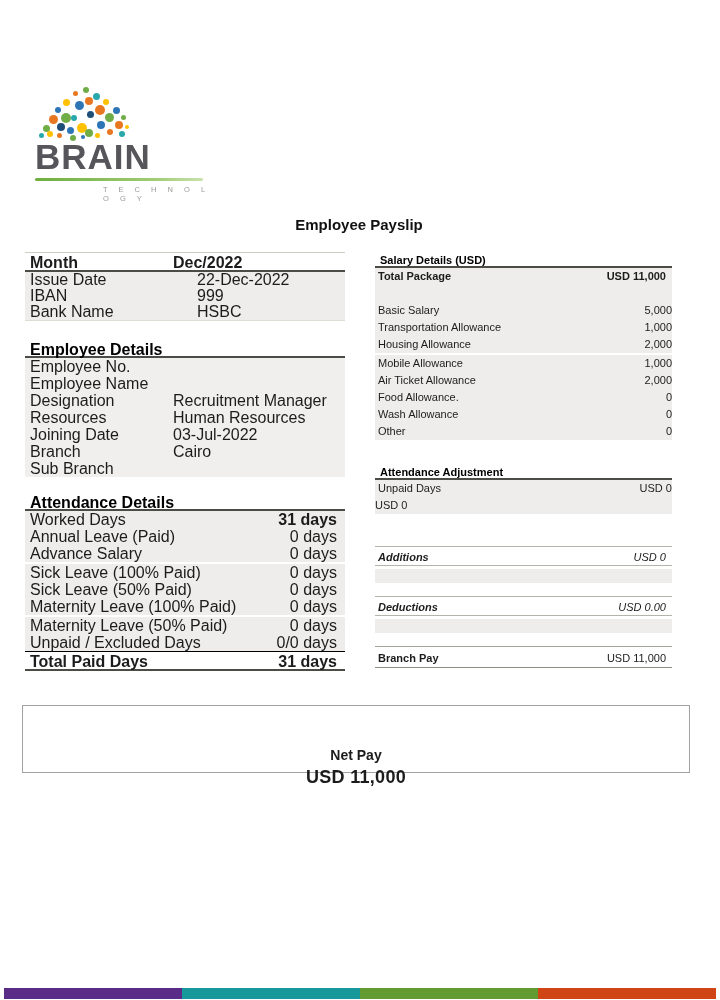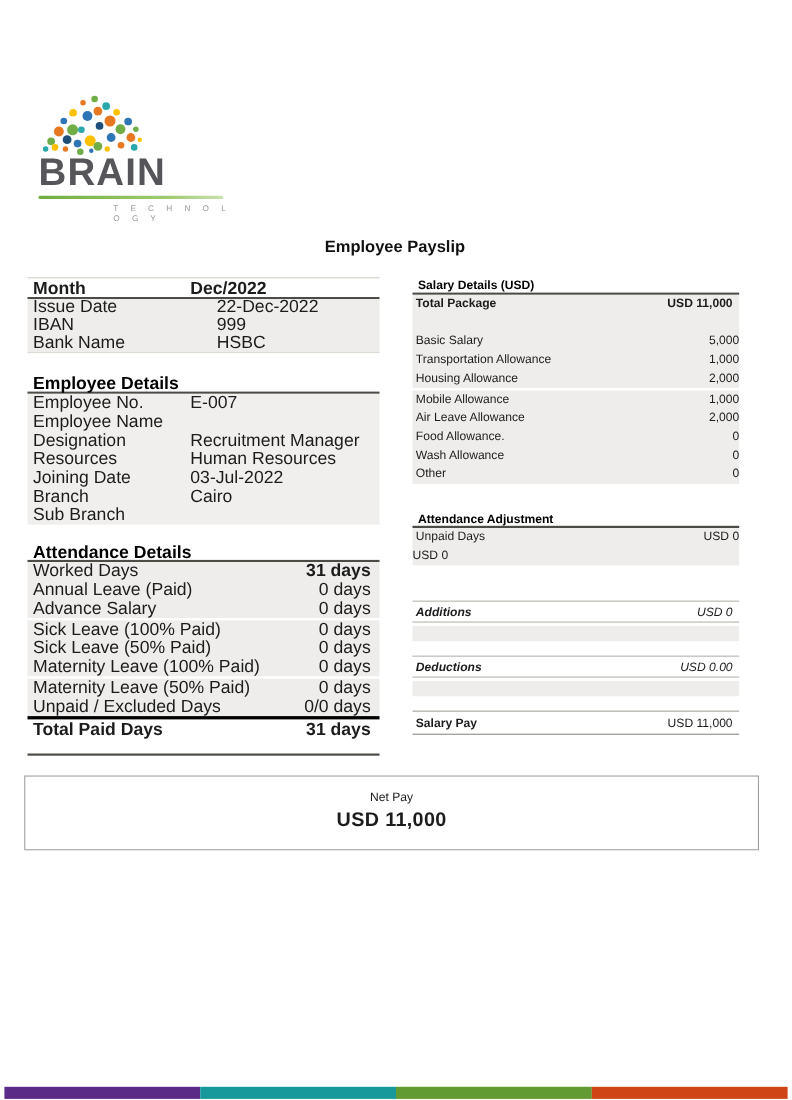--- a/index.html
+++ b/index.html
@@ -39,22 +39,22 @@
   .month-table { border-top:1px solid #cfccc2; }
   .month-table .head { display:flex; height:19px; line-height:19px; font-weight:700;
                        border-bottom:2px solid #4c4c46; }
   .month-table .head .lbl { flex:0 0 148px; padding-left:5px; }
   .month-table .body { background:#eeedeb; border-bottom:1px solid #dedcd4; }
   .month-table .body .row { height:16px; line-height:16px;gap:24px; }
 
   .block { background:#f0efed; }
   .gap2 { height:2px; background:#fff; }
 
-  .att-total { display:flex; height:36px; line-height:20px; font-weight:700;
-               border-top:3px solid #000000; border-bottom:2px solid #4c4c46; }
+  .att-total { display:flex; height:20px; line-height:20px; font-weight:700;
+               border-top:1px solid #000000; border-bottom:2px solid #4c4c46; }
   .att-total .lbl { flex:0 0 148px; padding-left:5px; }
   .att-total .val { flex:1; text-align:right; padding-right:8px; }
 
   
   .tp-row { display:flex; height:17px; line-height:17px; font-weight:700; }
   .tp-row .lbl { flex:1; padding-left:3px; }
   .tp-row .val { text-align:right; padding-right:6px; }
   .r-row { display:flex; height:17px; line-height:17px; }
   .r-row .lbl { flex:1; padding-left:3px; }
   .r-row .val { text-align:right; padding-right:0; }
@@ -67,21 +67,21 @@
   .sum-shade { height:14px; background:#eeedeb; margin-top:3px; }
 
   .gross-row { display:flex; height:22px; line-height:22px;
                border-top:1px solid #a5a39a; border-bottom:1px solid #8f8d85; }
   .gross-row .lbl { flex:1; padding-left:3px; font-weight:700; }
   .gross-row .val { text-align:right; padding-right:6px; }
 
   
   .netpay { position:absolute; left:22px; top:705px; width:668px; height:68px;
             border:1px solid #a2a2a2; text-align:center; padding-top:13px; }
-  .netpay .np-label { font-size:11px; font-weight:400; }
+  .netpay .np-label { font-size:14px; font-weight:700;margin-top:28px; }
   .netpay .np-value { font-size:18px; font-weight:700; margin-top:4px; letter-spacing:0.3px; }
 
   
   .footer-bar { position:absolute; left:4px; top:988px; width:712px; height:11px; display:flex; }
   .footer-bar .seg { flex:1; }
 </style>
 </head>
 <body>
 
 <div class="page">
@@ -149,21 +149,20 @@
           <span class="val">HSBC</span>
         </div>
       </div>
     </div>
 
     <div style="margin-top:21px;">
       <div class="sec-header">Employee Details</div>
       <div class="block">
         <div class="row">
           <span class="lbl">Employee No.</span>
-          <span class="val">E-007</span>
         </div>
         <div class="row">
           <span class="lbl">Employee Name</span>
           <span class="val"></span>
         </div>
         <div class="row">
           <span class="lbl">Designation</span>
           <span class="val">Recruitment Manager</span>
         </div>
         <div class="row">
@@ -258,21 +257,21 @@
           <span class="val">2,000</span>
         </div>
       </div>
       <div class="gap2"></div>
       <div class="shaded">
         <div class="r-row">
           <span class="lbl">Mobile Allowance</span>
           <span class="val">1,000</span>
         </div>
         <div class="r-row">
-          <span class="lbl">Air Leave Allowance</span>
+          <span class="lbl">Air Ticket Allowance</span>
           <span class="val">2,000</span>
         </div>
         <div class="r-row">
           <span class="lbl">Food Allowance.</span>
           <span class="val">0</span>
         </div>
         <div class="r-row">
           <span class="lbl">Wash Allowance</span>
           <span class="val">0</span>
         </div>
@@ -307,21 +306,21 @@
     <div style="margin-top:13px;">
       <div class="sum-row">
         <span class="lbl">Deductions</span>
         <span class="val">USD 0.00</span>
       </div>
       <div class="sum-shade"></div>
     </div>
 
     <div style="margin-top:13px;">
       <div class="gross-row">
-        <span class="lbl">Salary Pay</span>
+        <span class="lbl">Branch Pay</span>
         <span class="val">USD 11,000</span>
       </div>
     </div>
 
   </div>
 
   <div class="netpay">
     <div class="np-label">Net Pay</div>
     <div class="np-value">USD 11,000</div>
   </div>

